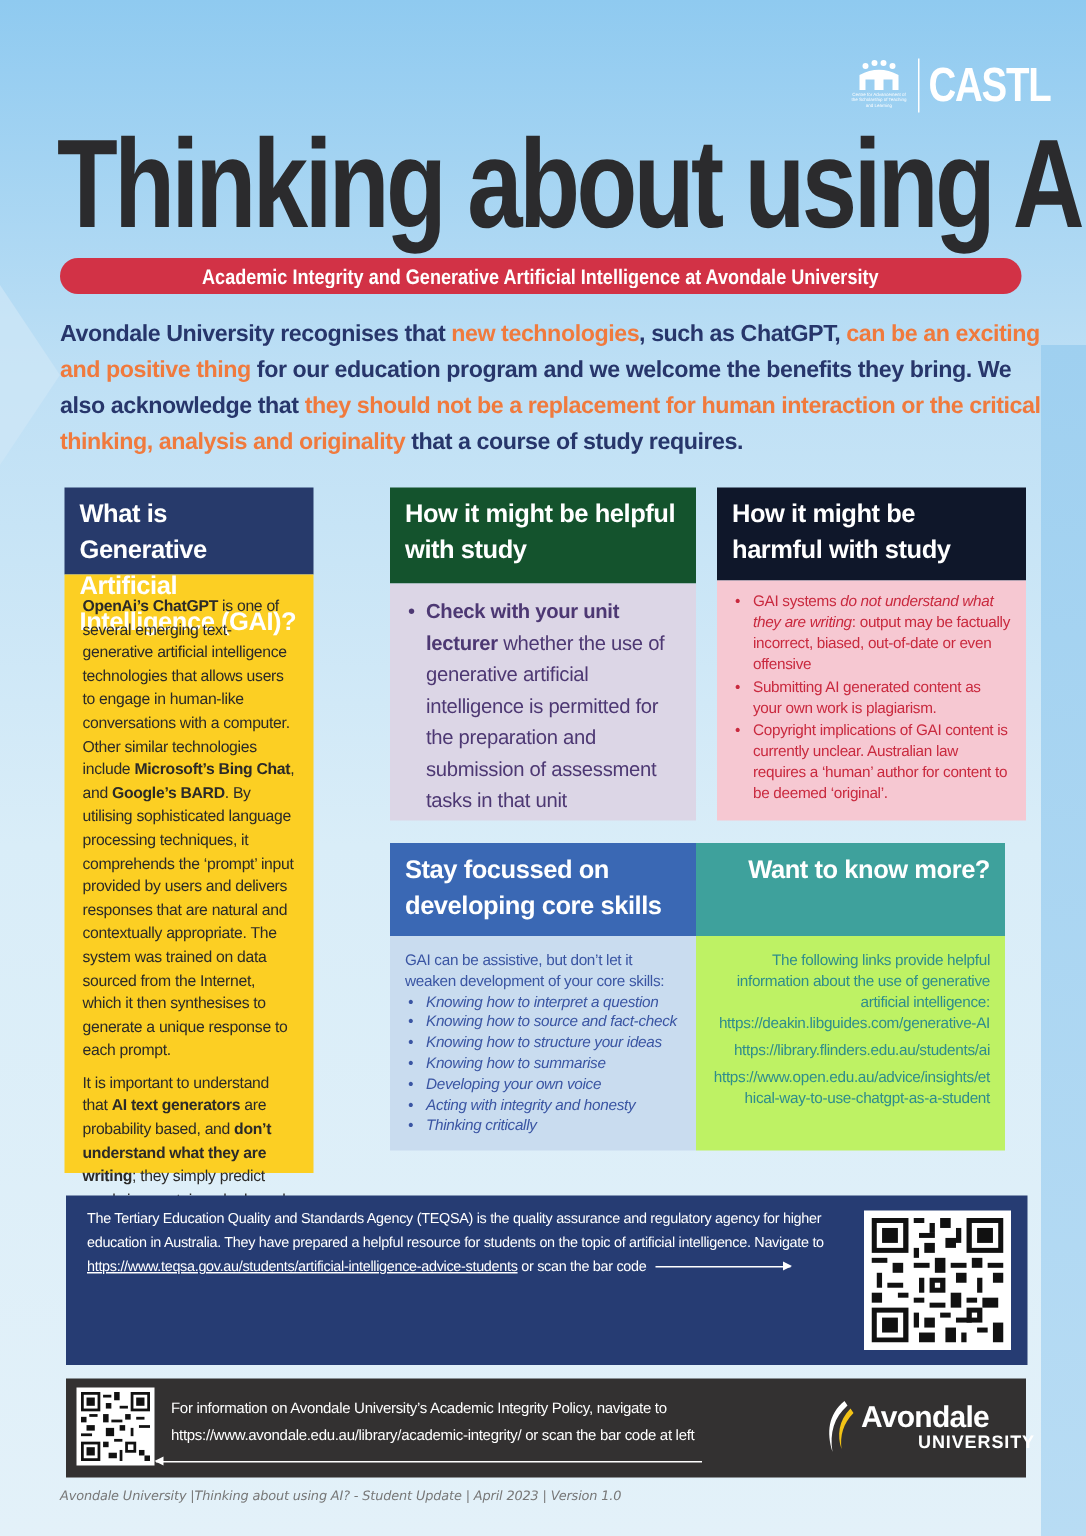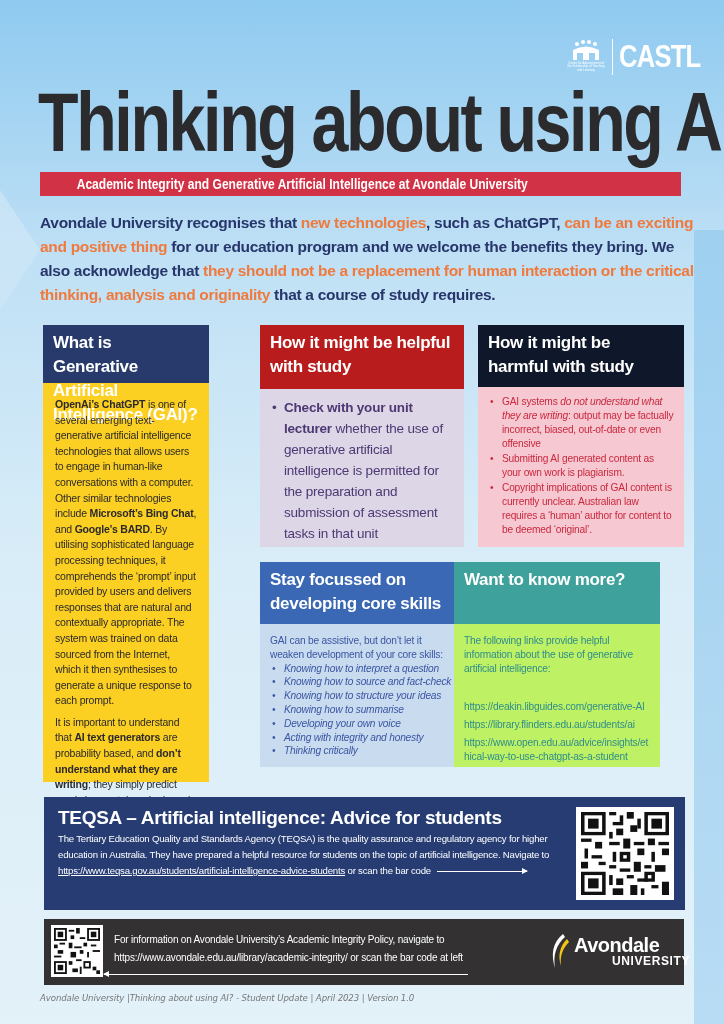--- a/index.html
+++ b/index.html
@@ -22,22 +22,22 @@
 
   .main-title {
     position: absolute; left: 38px; top: 74px; width: 660px;
     font-family: "Liberation Sans", sans-serif; font-weight: bold;
     font-size: 84px; line-height: 96px; color: #2b2b2d;
     letter-spacing: -3px; white-space: nowrap;
     transform: scaleX(0.79); transform-origin: left;
   }
   .subtitle-bar {
     position: absolute; left: 40px; top: 172px; width: 641px; height: 24px;
-    background: #d23246; color: #fff; text-align: left;
-    font-weight: bold; font-size: 14px; line-height: 24px;
+    background: #d23246; color: #fff; text-align: center;
+    font-weight: bold; font-size: 14px; line-height: 24px; border-radius: 12px;
   }
   .subtitle-bar span { display: inline-block; transform: scaleX(0.86); }
 
   .intro {
     position: absolute; left: 40px; top: 211px; width: 660px;
     font-weight: bold; font-size: 15.5px; line-height: 24px; color: #27366b;
     letter-spacing: -0.3px;
   }
   .intro .hl { color: #f07a3d; }
 
@@ -45,45 +45,45 @@
   .card-head { color: #fff; font-weight: bold; font-size: 17px; line-height: 24px; padding: 6px 10px; letter-spacing: -0.3px; }
   .card-body { font-size: 10.5px; line-height: 15.6px; padding: 10px 12px; letter-spacing: -0.2px; }
 
   .card-gai { left: 43px; top: 325px; width: 166px; height: 457px; }
   .card-gai .card-head { background: #273a6b; height: 58px; }
   .card-gai .card-body { background: #fccf23; height: 399px; color: #2b2a28; padding: 14px 12px; }
   .card-gai p { margin-bottom: 6px; }
   .card-gai b { font-weight: bold; }
 
   .card-help { left: 260px; top: 325px; width: 204px; height: 222px; }
-  .card-help .card-head { background: #b91c1c; height: 64px; }
+  .card-help .card-head { background: #14532d; height: 64px; }
   .card-help .card-body { background: #dcd6e6; height: 158px; color: #4d3873; font-size: 13.5px; line-height: 21px; padding: 8px 10px 4px 12px; }
   .card-help ul { list-style: none; }
   .card-help li { position: relative; padding-left: 12px; }
   .card-help li::before { content: "•"; position: absolute; left: 0; }
 
   .card-harm { left: 478px; top: 325px; width: 206px; height: 222px; }
   .card-harm .card-head { background: #0f172a; height: 62px; }
   .card-harm .card-body { background: #f6c8d2; height: 160px; color: #c9293e; font-size: 10.2px; line-height: 14px; padding: 8px 10px 8px 12px; }
   .card-harm ul { list-style: none; }
   .card-harm li { position: relative; padding-left: 12px; margin-bottom: 1px; }
   .card-harm li::before { content: "•"; position: absolute; left: 0; }
   .card-harm i { font-style: italic; }
 
   .card-skills { left: 260px; top: 562px; width: 204px; height: 205px; }
   .card-skills .card-head { background: #3a68b4; height: 62px; }
   .card-skills .card-body { background: #c9dcef; height: 143px; color: #3a55a3; font-size: 10.2px; line-height: 13.8px; padding: 10px 10px; }
   .card-skills ul { list-style: none; }
   .card-skills li { position: relative; padding-left: 14px; font-style: italic; }
   .card-skills li::before { content: "•"; position: absolute; left: 2px; }
 
-  .card-more { left: 454px; top: 562px; width: 206px; height: 192px; }
+  .card-more { left: 464px; top: 562px; width: 206px; height: 192px; text-align: right; }
   .card-more .card-head { background: #3ea19c; height: 62px; }
   .card-more .card-body { background: #bef264; height: 143px; color: #2f8d8c; font-size: 10.2px; line-height: 14px; padding: 10px 10px; }
-  .card-more .links { margin-top: 24px; }
+  .card-more .links { margin-top: 0; }
   .card-more .links a { display: block; color: #2f8d8c; text-decoration: none; margin-bottom: 4px; }
 
   .teqsa {
     position: absolute; left: 44px; top: 797px; width: 641px; height: 113px;
     background: #263c73; color: #fff; padding: 8px 14px;
   }
   .teqsa h2 { font-size: 19px; font-weight: bold; line-height: 26px; letter-spacing: -0.3px; }
   .teqsa p { font-size: 9.6px; line-height: 16px; width: 520px; letter-spacing: -0.2px; }
   .teqsa a { color: #fff; text-decoration: underline; }
   .teqsa .arrow { display: inline-block; width: 90px; height: 1px; background: #fff; vertical-align: middle; margin-left: 6px; position: relative; }
@@ -189,21 +189,20 @@
     <p>The following links provide helpful information about the use of generative artificial intelligence:</p>
     <div class="links">
       <a>https://deakin.libguides.com/generative-AI</a>
       <a>https://library.flinders.edu.au/students/ai</a>
       <a style="word-break: break-all;">https://www.open.edu.au/advice/insights/ethical-way-to-use-chatgpt-as-a-student</a>
     </div>
   </div>
 </section>
 
 <section class="teqsa">
-  <h2>TEQSA – Artificial intelligence: Advice for students</h2>
   <p><span>The Tertiary Education Quality and Standards Agency (TEQSA) is the quality assurance and regulatory agency for higher education in Australia. They have prepared a helpful resource for students on the topic of artificial intelligence. Navigate to </span><a>https://www.teqsa.gov.au/students/artificial-intelligence-advice-students</a><span> or scan the bar code</span><span class="arrow"></span></p>
 </section>
 <div class="qr-big">
   <svg width="88" height="83" viewBox="0 0 25 25" preserveAspectRatio="none">
     <rect x="0" y="0" width="7" height="7" fill="#111"></rect>
       <rect x="1" y="1" width="5" height="5" fill="#fff"></rect>
       <rect x="2" y="2" width="3" height="3" fill="#111"></rect>
     <rect x="18" y="0" width="7" height="7" fill="#111"></rect>
       <rect x="19" y="1" width="5" height="5" fill="#fff"></rect>
       <rect x="20" y="2" width="3" height="3" fill="#111"></rect>

